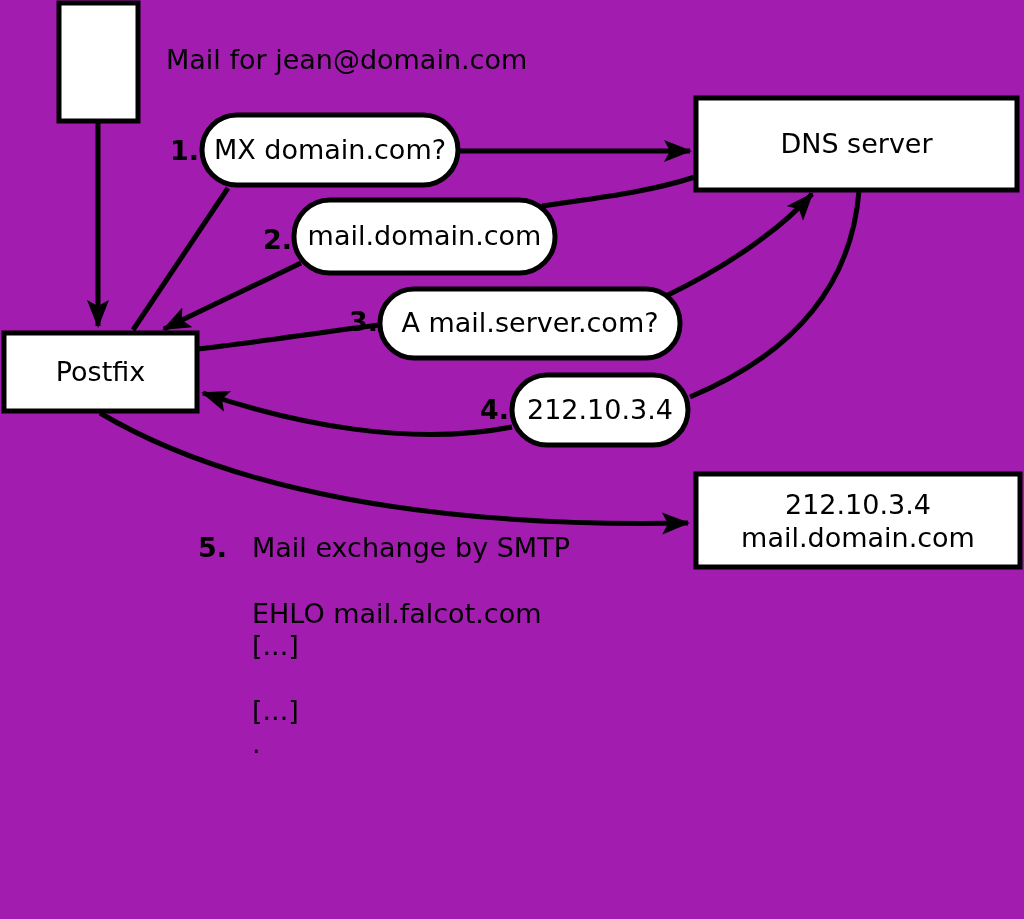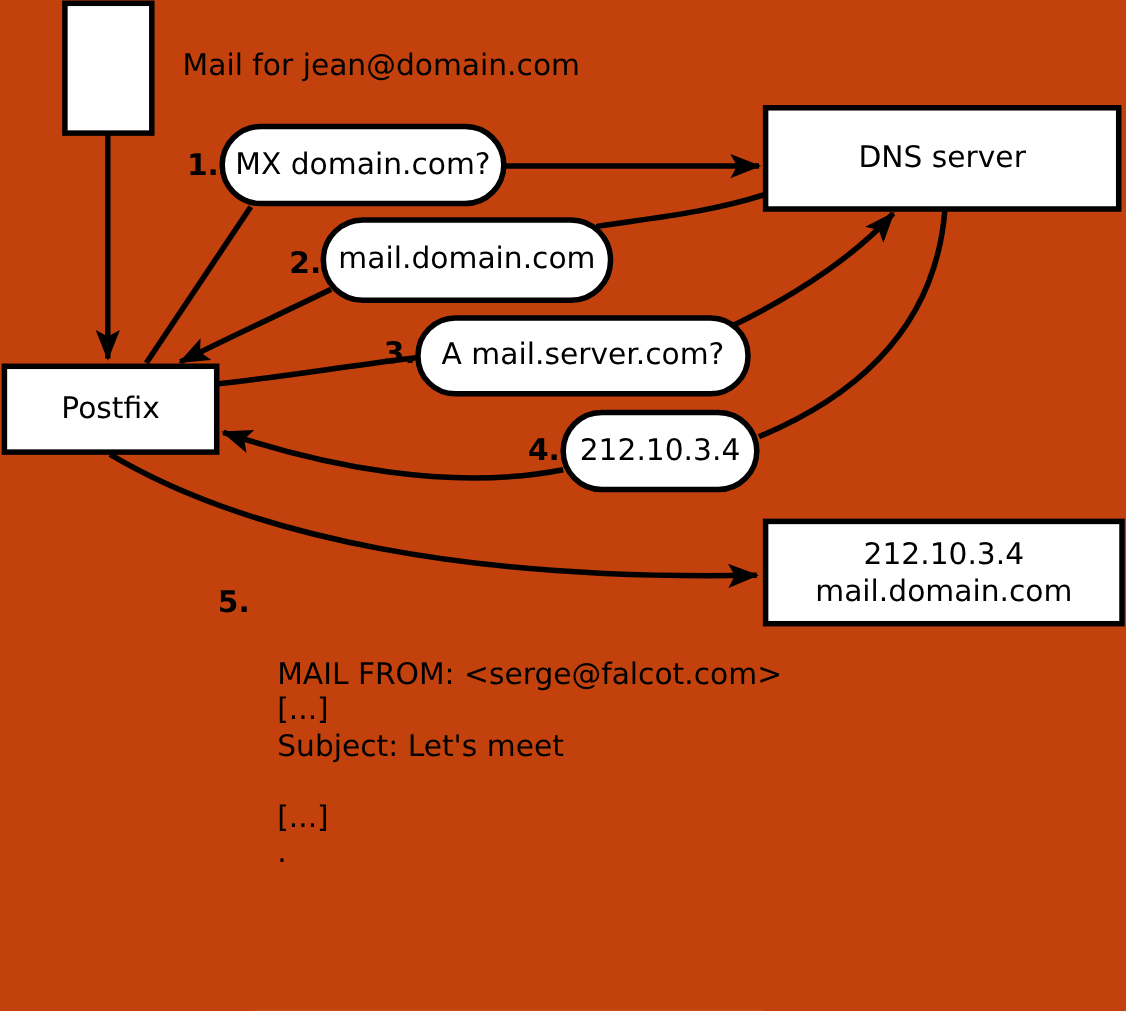--- a/index.html
+++ b/index.html
@@ -4,21 +4,21 @@
 <style>
   html, body {
     margin: 0;
     padding: 0;
     background: #ffffff;
   }
   .stage {
     position: relative;
     width: 1024px;
     height: 919px;
-    background: #c2410c;
+    background: #a21caf;
     font-family: "DejaVu Sans", "Liberation Sans", sans-serif;
     color: #000000;
     overflow: hidden;
   }
   svg.lines {
     position: absolute;
     left: 0;
     top: 0;
     width: 1024px;
     height: 919px;
@@ -115,23 +115,23 @@
   <div class="label boxlabel b1-label">MX domain.com?</div>
   <div class="label boxlabel b2-label">mail.domain.com</div>
   <div class="label boxlabel b3-label">A mail.server.com?</div>
   <div class="label boxlabel b4-label">212.10.3.4</div>
 
   <div class="label stepnum n1">1.</div>
   <div class="label stepnum n2">2.</div>
   <div class="label stepnum n3">3.</div>
   <div class="label stepnum n4">4.</div>
   <div class="label stepnum n5">5.</div>
+  <div class="label step5-label">Mail exchange by SMTP</div>
 
   <div class="smtp-block">
-    <div class="smtp-line">MAIL FROM: &lt;serge@falcot.com&gt;</div>
+    <div class="smtp-line">EHLO mail.falcot.com</div>
     <div class="smtp-line">[...]</div>
-    <div class="smtp-line">Subject: Let's meet</div>
     <div class="smtp-line"></div>
     <div class="smtp-line">[...]</div>
     <div class="smtp-line">.</div>
   </div>
 
 </div>
 
 </body></html>

